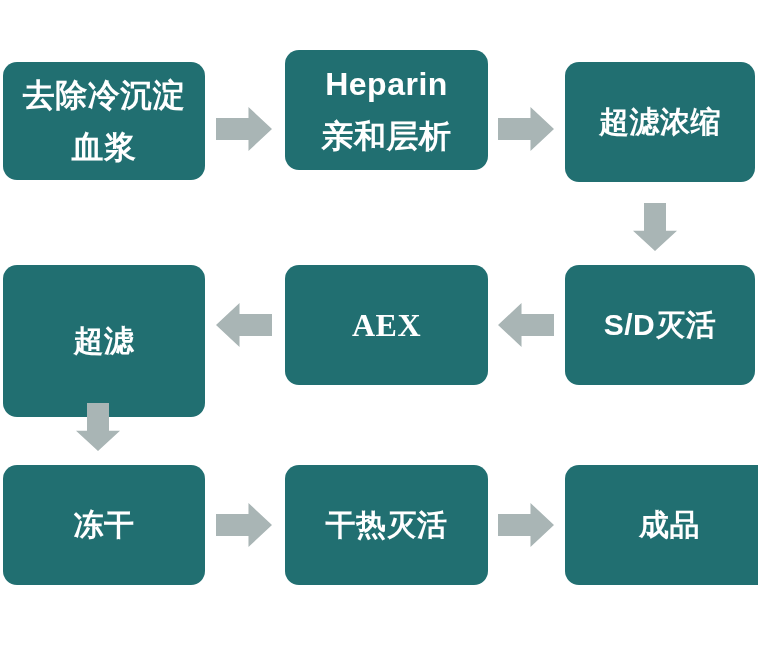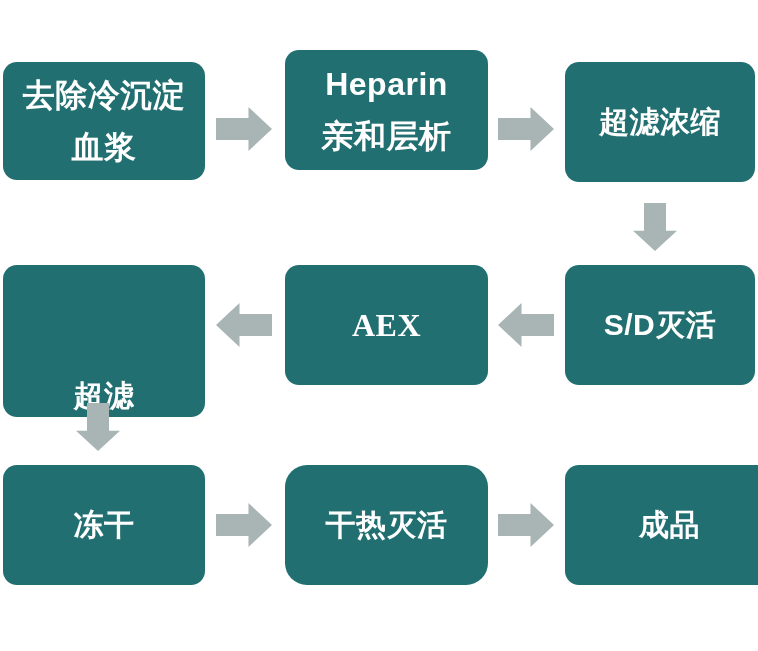--- a/index.html
+++ b/index.html
@@ -43,21 +43,21 @@
   .node.two-line .line { margin: 3px 0; }
 
   .fs-32 { font-size: 32px; }
   .fs-30 { font-size: 30px; }
 
   
   #node-cryo-removed-plasma { left: 3px;   top: 62px;  width: 202px; height: 118px; align-items: center; }
   #node-heparin-affinity    { left: 285px; top: 50px;  width: 203px; height: 120px; }
   #node-uf-concentration    { left: 565px; top: 62px;  width: 190px; height: 120px; }
   
-  #node-ultrafiltration     { left: 3px;   top: 265px; width: 202px; height: 152px; justify-content: flex-end; }
+  #node-ultrafiltration     { left: 3px;   top: 265px; width: 202px; height: 152px; }
   #node-aex                 { left: 285px; top: 265px; width: 203px; height: 120px; font-family: Liberation Serif, serif; }
   #node-sd-inactivation     { left: 565px; top: 265px; width: 190px; height: 120px; }
   
   #node-lyophilization      { left: 3px;   top: 465px; width: 202px; height: 120px; }
   #node-dry-heat            { left: 285px; top: 465px; width: 203px; height: 120px; }
   #node-final-product       { left: 565px; top: 465px; width: 209px; height: 120px; }
 
   
   .arrow {
     position: absolute;
@@ -135,21 +135,21 @@
   </div>
 
   <div class="arrow arrow-down" id="arrow-col1-down" style="background: rgb(169, 181, 181);"></div>
 
   <div class="node fs-30" id="node-lyophilization" style="background: rgb(33, 111, 113); color: rgb(255, 255, 255);">
     <span class="line">冻干</span>
   </div>
 
   <div class="arrow arrow-right" id="arrow-r3-1" style="background: rgb(169, 181, 181);"></div>
 
-  <div class="node fs-30" id="node-dry-heat" style="background: rgb(33, 111, 113); color: rgb(255, 255, 255); border-radius: 22px;">
+  <div class="node fs-30" id="node-dry-heat" style="background: rgb(33, 111, 113); color: rgb(255, 255, 255);">
     <span class="line">干热灭活</span>
   </div>
 
   <div class="arrow arrow-right" id="arrow-r3-2" style="background: rgb(169, 181, 181);"></div>
 
   <div class="node fs-30" id="node-final-product" style="background: rgb(33, 111, 113); color: rgb(255, 255, 255);">
     <span class="line">成品</span>
   </div>
 
 </div>

